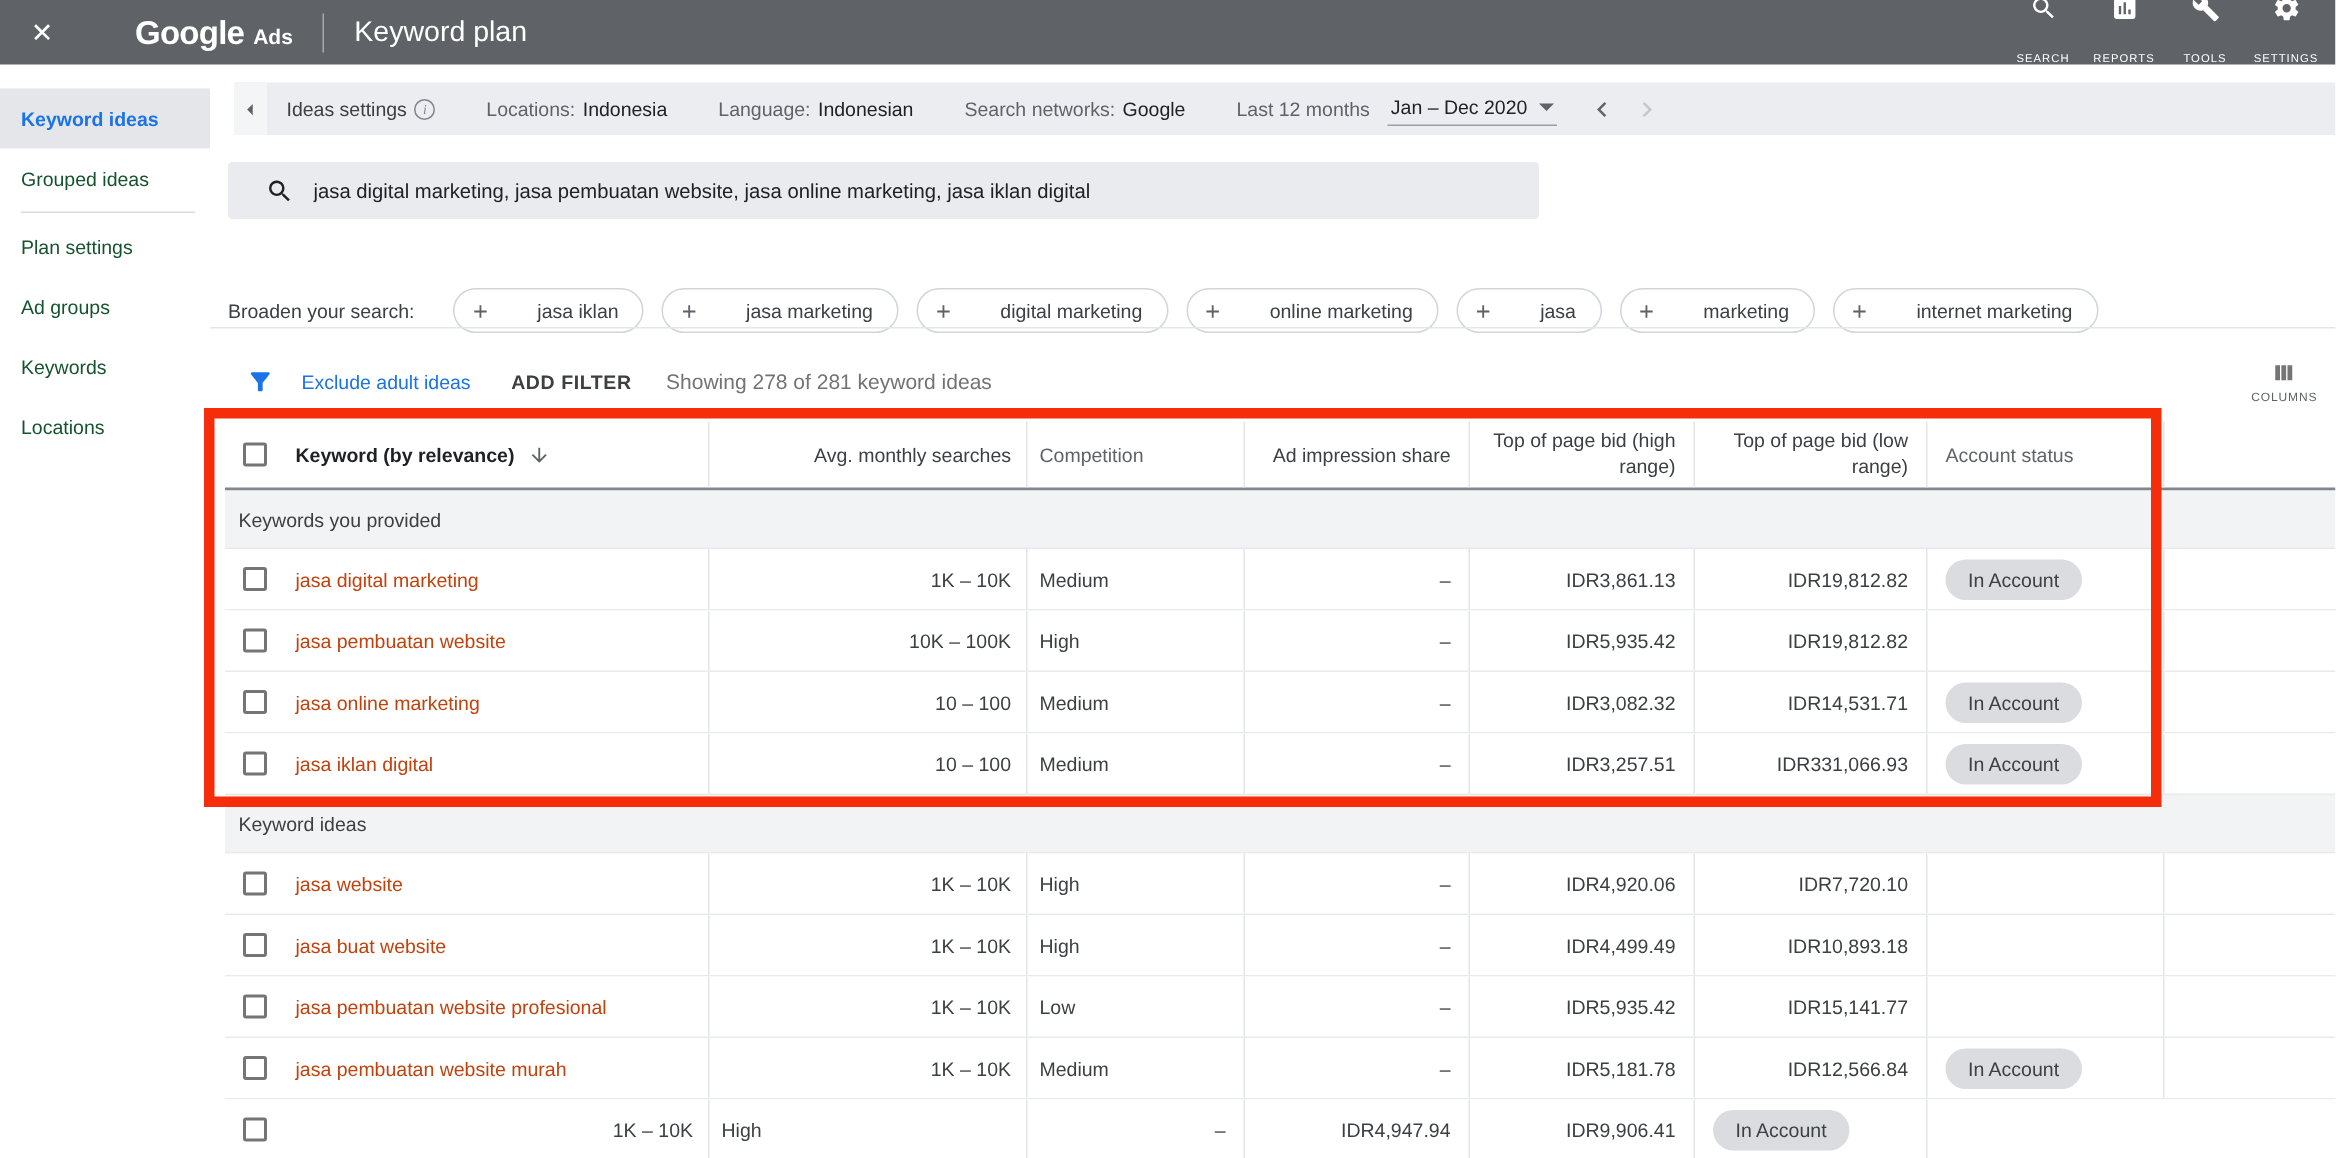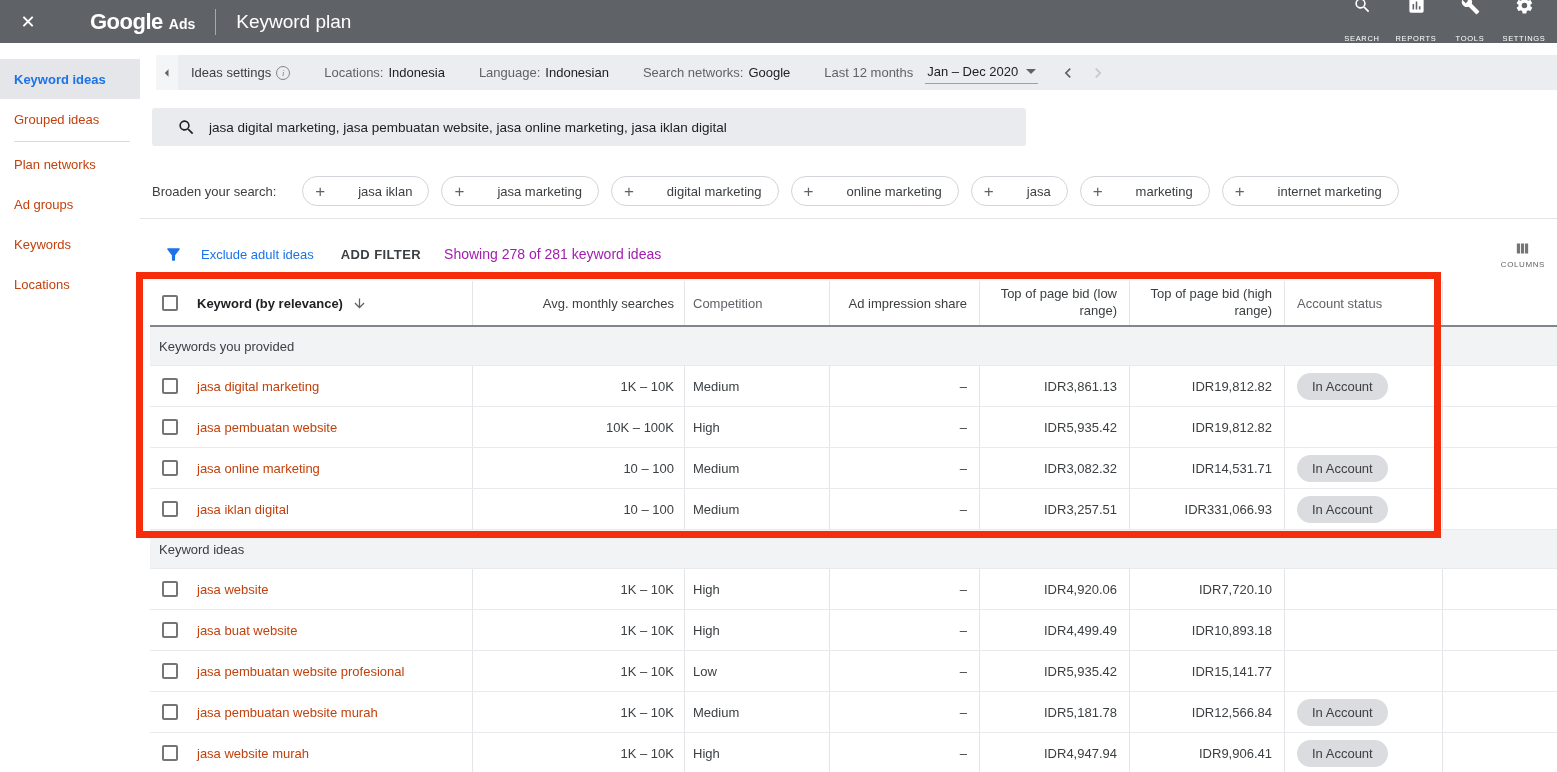--- a/index.html
+++ b/index.html
@@ -19,21 +19,21 @@
   .logo .a { font-size:14px; font-weight:700; }
   .tb-divider { width:1px; height:26px; background:rgba(255,255,255,.45); margin:0 20px; }
   .tb-title { font-size:19px; font-weight:400; }
   .tb-nav { margin-left:auto; display:flex; align-items:flex-start; padding-right:6px; }
   .tb-item { width:54px; display:flex; flex-direction:column; align-items:center; padding-top:5px; cursor:pointer; }
   .tb-item svg { width:19px; height:19px; fill:#fff; }
   .tb-item .lbl { font-size:7.5px; letter-spacing:.7px; margin-top:16px; text-align:center; line-height:1.25; color:#fff; }
 
   
   .sidebar { position:absolute; left:0; top:43px; width:140px; bottom:0; background:#fff; padding-top:16px; }
-  .sb-item { height:40px; display:flex; align-items:center; padding-left:14px; font-size:13px; color:#c2410c; cursor:pointer; }
+  .sb-item { height:40px; display:flex; align-items:center; padding-left:14px; font-size:13px; color:#14532d; cursor:pointer; }
   .sb-item.active { background:#e4e6e9; color:var(--link); font-weight:700; }
   .sb-divider { border-top:1px solid #dadce0; margin:2px 10px 2px 14px; }
 
   
   .main { position:absolute; left:140px; top:43px; right:0; bottom:0; background:#fff; }
 
   .settings-bar { position:absolute; left:16px; right:0; top:12px; height:35px;
     background:#ebedf0; display:flex; align-items:center; color:#5f6368; }
   .back-btn { width:22px; height:35px; background:#f4f5f6; display:flex; align-items:center;
     justify-content:center; margin-right:13px; cursor:pointer; flex:none; }
@@ -51,36 +51,36 @@
   .pager svg { width:20px; height:20px; cursor:pointer; }
   .chev-prev { fill:#5f6368; }
   .chev-next { fill:#c4c7cb; }
 
   .search-box { position:absolute; left:12px; top:65px; width:874px; height:38px;
     background:#e9ebee; border-radius:3px; display:flex; align-items:center; padding-left:25px; gap:13px; }
   .search-box svg { width:19px; height:19px; fill:#202124; flex:none; }
   .search-box input { flex:1; background:transparent; border:none; outline:none;
     font:13.5px "Liberation Sans",sans-serif; color:#202124; height:100%; }
 
-  .broaden-row { position:absolute; left:12px; top:132px; right:10px; height:32px;
+  .broaden-row { position:absolute; left:12px; top:148px; right:10px; height:32px;
     display:flex; align-items:center; }
   .broaden-label { color:#3c4043; margin-right:26px; white-space:nowrap; }
   .chips { display:flex; gap:12px; }
   .chip { height:30px; border:1px solid #d2d5d9; border-radius:16px; background:#fff;
     display:flex; align-items:center; padding:0 16px 0 12px; gap:10px; cursor:pointer; white-space:nowrap; }
   .chip .plus { font-size:17px; color:#5f6368; font-weight:400; line-height:1; }
   .chip .txt { color:#3c4043;margin-left:23px; }
   .broaden-sep { position:absolute; left:0; right:0; top:175px; border-top:1px solid #e3e5e8; }
 
   .filter-row { position:absolute; left:0; right:0; top:192px; height:38px;
     display:flex; align-items:center; padding-left:24px; }
   .funnel { width:19px; height:19px; fill:var(--link); flex:none; }
   .exclude-link { color:var(--link); margin-left:18px; cursor:pointer; }
   .add-filter { color:#3c4043; font-weight:700; letter-spacing:.4px; margin-left:27px; cursor:pointer; }
-  .showing { color:#a21caf; font-size:14px; margin-left:23px; }
+  .showing { color:#737373; font-size:14px; margin-left:23px; }
   .columns-ctl { margin-left:auto; margin-right:12px; display:flex; flex-direction:column;
     align-items:center; cursor:pointer; }
   .columns-ctl svg { width:17px; height:17px; fill:#757575; }
   .columns-ctl .lbl { font-size:8px; letter-spacing:.6px; color:#5f6368; margin-top:3px; }
 
   
   .table { position:absolute; left:10px; top:238px; width:1407px; }
   .cols { display:grid; grid-template-columns:40px 283px 212px 145px 150px 150px 155px 158px 114px; }
   .cell { display:flex; align-items:center; min-width:0; }
   .c-kw, .c-avg, .c-comp, .c-imp, .c-low, .c-high, .c-status { border-right:1px solid #e3e5e8; }
@@ -151,21 +151,21 @@
 
 <div class="sidebar">
   <div class="sb-item active">
       <span>Keyword ideas</span>
     </div>
   <div class="sb-item">
       <span>Grouped ideas</span>
     </div>
   <div class="sb-divider"></div>
   <div class="sb-item">
-      <span>Plan networks</span>
+      <span>Plan settings</span>
     </div>
   <div class="sb-item">
       <span>Ad groups</span>
     </div>
   <div class="sb-item">
       <span>Keywords</span>
     </div>
   <div class="sb-item">
       <span>Locations</span>
     </div>
@@ -282,25 +282,25 @@
       </div>
       <div class="cell c-avg num">
           <span>Avg. monthly searches</span>
         </div>
       <div class="cell c-comp">
           <span>Competition</span>
         </div>
       <div class="cell c-imp num">
           <span>Ad impression share</span>
         </div>
+      <div class="cell c-high num">
+          <span class="hdr-2l">Top of page bid (high range)</span>
+        </div>
       <div class="cell c-low num">
           <span class="hdr-2l">Top of page bid (low range)</span>
-        </div>
-      <div class="cell c-high num">
-          <span class="hdr-2l">Top of page bid (high range)</span>
         </div>
       <div class="cell c-status">
           <span>Account status</span>
         </div>
       <div class="cell"></div>
     </div>
     <div id="table-body">
         <div class="t-section cols">
     <div class="sec-label">Keywords you provided</div>
   </div>
@@ -512,23 +512,20 @@
           </div>
     <div class="cell c-status">
             <span class="status-chip">In Account</span>
           </div>
     <div class="cell"></div>
   </div>
         <div class="t-row cols">
     <div class="cell c-cb">
             <span class="checkbox"></span>
           </div>
-    <div class="cell c-kw">
-            <span>jasa website murah</span>
-          </div>
     <div class="cell c-avg num">
             <span>1K – 10K</span>
           </div>
     <div class="cell c-comp">
             <span>High</span>
           </div>
     <div class="cell c-imp num">
             <span>–</span>
           </div>
     <div class="cell c-low num">

